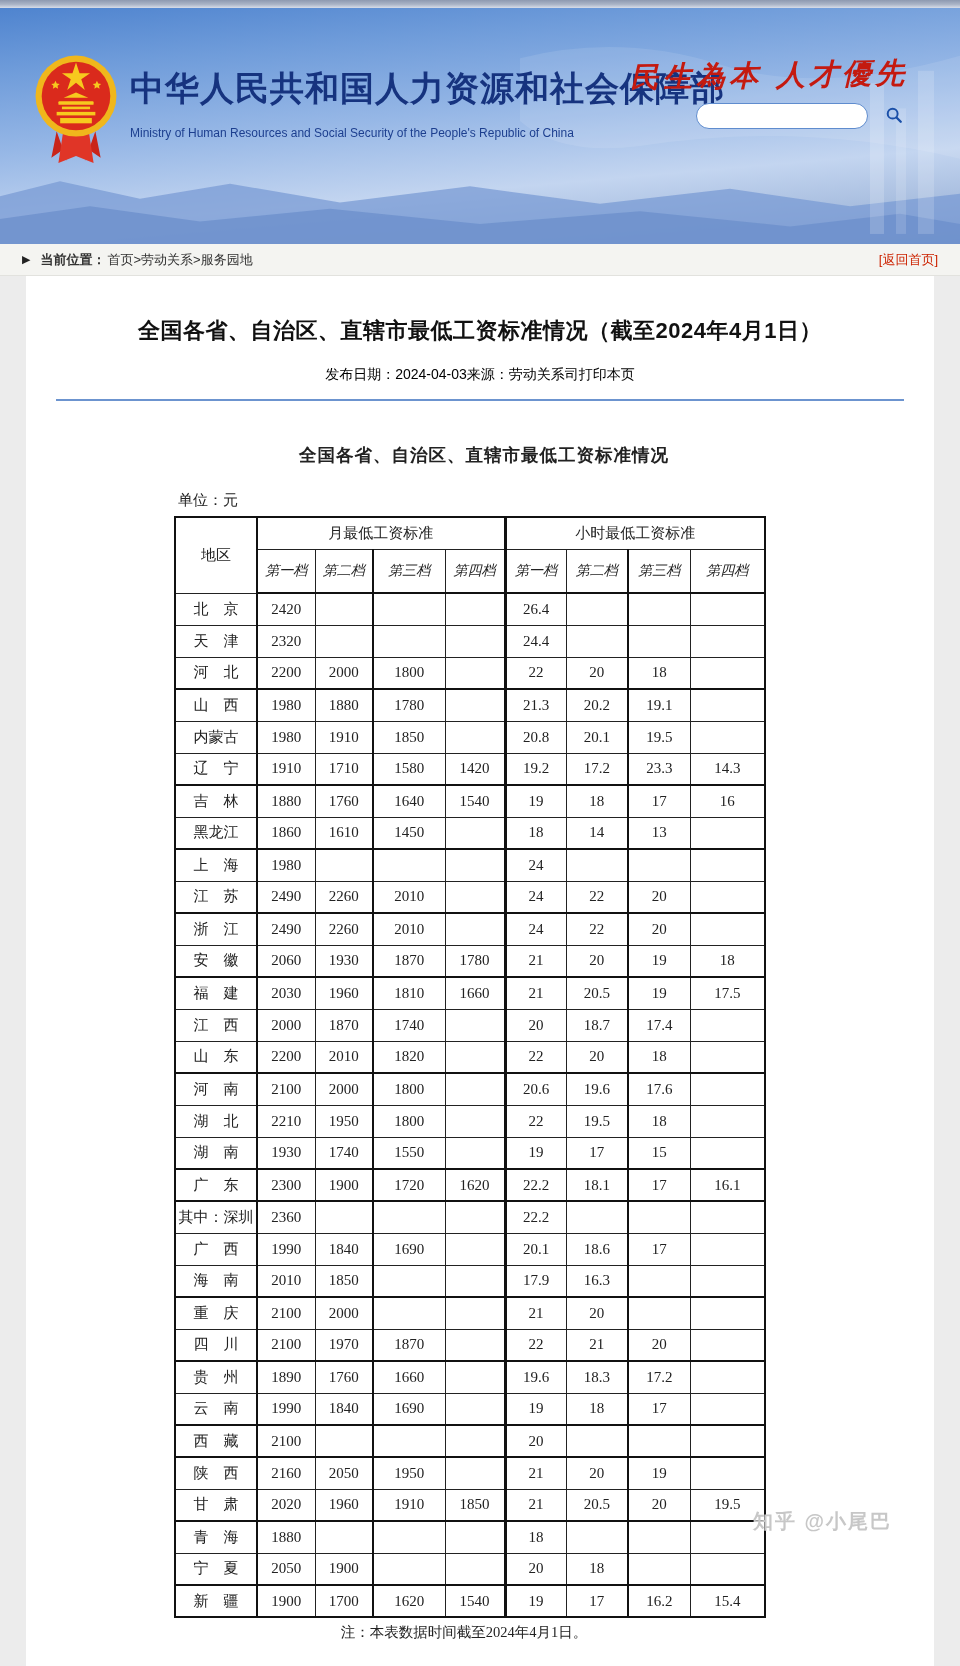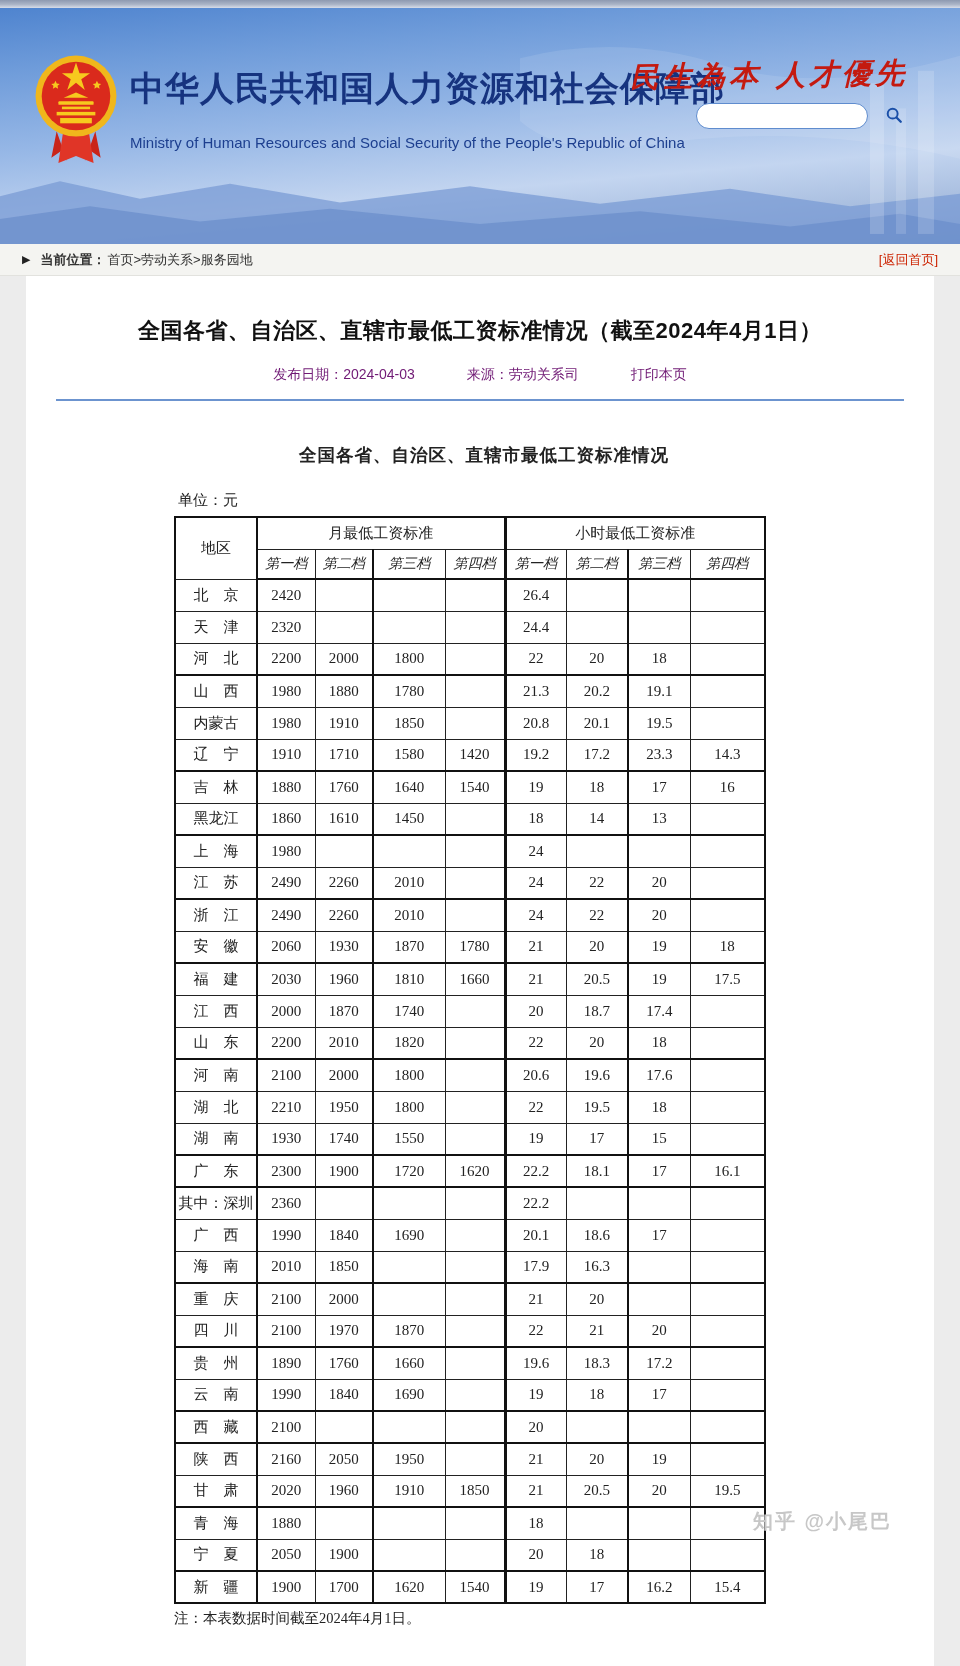--- a/index.html
+++ b/index.html
@@ -29,21 +29,21 @@
     width: 88px; height: 122px;
   }
   .banner-title-block {
     position: absolute; left: 130px; top: 58px;
   }
   .banner-title-cn {
     font-size: 34px; font-weight: bold; color: #16337f;
     letter-spacing: 1px; white-space: nowrap;
   }
   .banner-title-en {
-    font-size: 15px; color: #1d3f8f; margin-top: 22px; white-space: nowrap;
+    font-size: 12px; color: #1d3f8f; margin-top: 14px; white-space: nowrap;
   }
   .banner-slogan {
     position: absolute; right: 52px; top: 48px;
     font-family: "DejaVu Serif", "Liberation Serif", serif;
     font-style: italic; font-weight: bold;
     font-size: 29px; color: #c41a10; letter-spacing: 4px;
     transform: rotate(-1deg);
     white-space: nowrap;
   }
   .search-pill {
@@ -82,22 +82,22 @@
     height: 1426px;
   }
   .article-title {
     padding-top: 40px;
     text-align: center;
     font-size: 22px; font-weight: bold; color: #111;
     letter-spacing: 0.5px;
   }
   .meta-row {
     margin-top: 20px;
-    display: flex; justify-content: center; gap: 52px;
-    font-size: 14px; color: #701a75;
+    display: flex; justify-content: center; 
+    font-size: 14px; color: #000000;
   }
   .meta-item { white-space: nowrap; }
   .print-link { cursor: pointer; }
   .blue-rule {
     margin: 15px 30px 0 30px;
     height: 2px;
     background: #6c94cf;
   }
   
   .table-zone {
@@ -128,37 +128,37 @@
     text-align: center;
     vertical-align: middle;
     height: 32px;
     padding: 0 2px;
     font-weight: normal;
     overflow: hidden;
     white-space: nowrap;
   }
   tr.group-row th { height: 32px; font-size: 15px; }
   tr.tier-row th {
-    height: 30px;
+    height: 44px;
     font-style: italic;
     font-size: 14px;
     border-bottom: 2px solid #111;
   }
   th.corner { font-size: 15.5px; }
   
   .vb-region { border-right: 2px solid #111 !important; }
   .vb-m2 { border-right: 2px solid #111 !important; }
   .vb-m4 { border-right: 3px solid #111 !important; }
   .vb-h2 { border-right: 2px solid #111 !important; }
   tr.thick-bottom th, tr.thick-bottom td { border-bottom: 2px solid #111; }
   .table-note {
     width: 590px;
     margin-left: 148px;
     margin-top: 5px;
-    text-align: left;
+    text-align: center;
     padding-right: 10px;
     font-size: 14.5px;
   }
   .watermark {
     position: absolute;
     top: 1232px; right: 42px;
     font-size: 20px; font-weight: bold;
     color: #c7c7c7;
     letter-spacing: 2px;
   }

